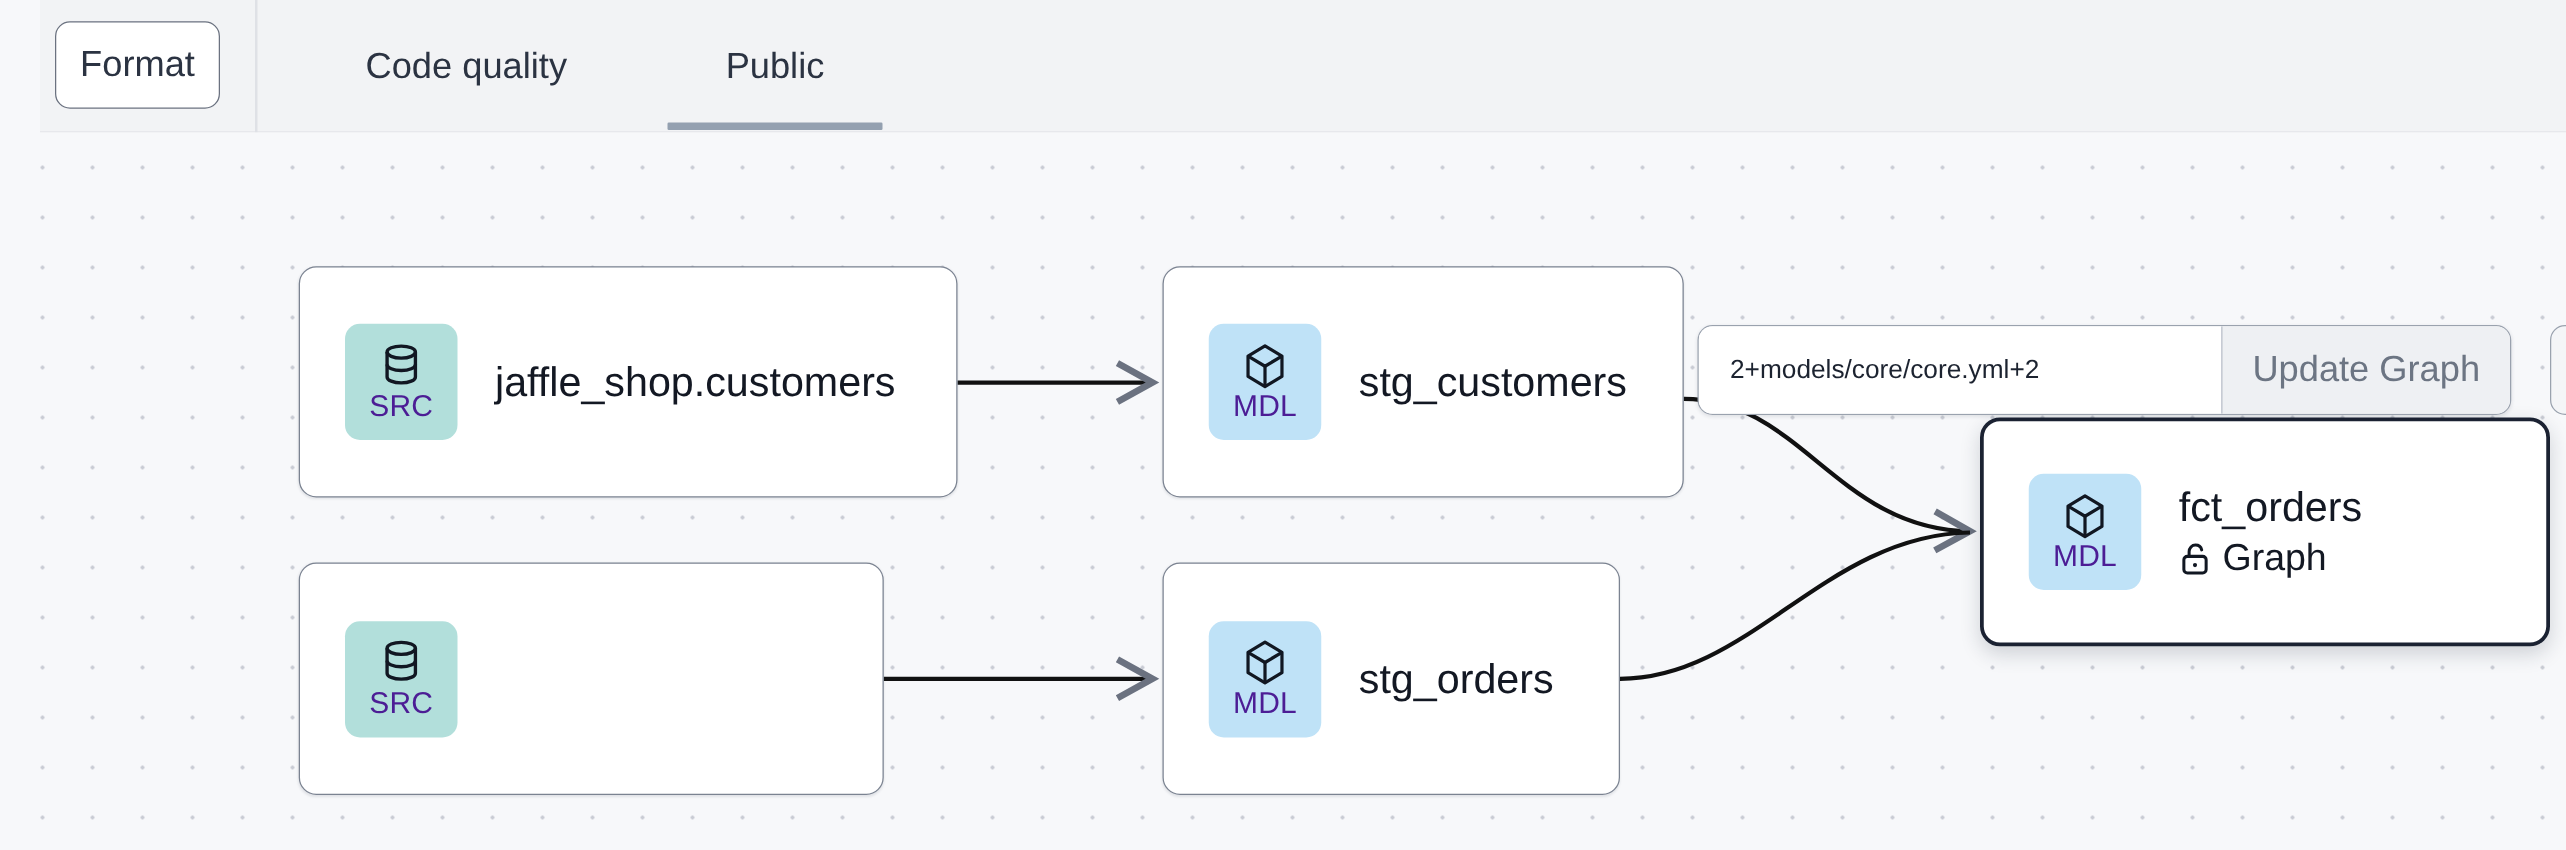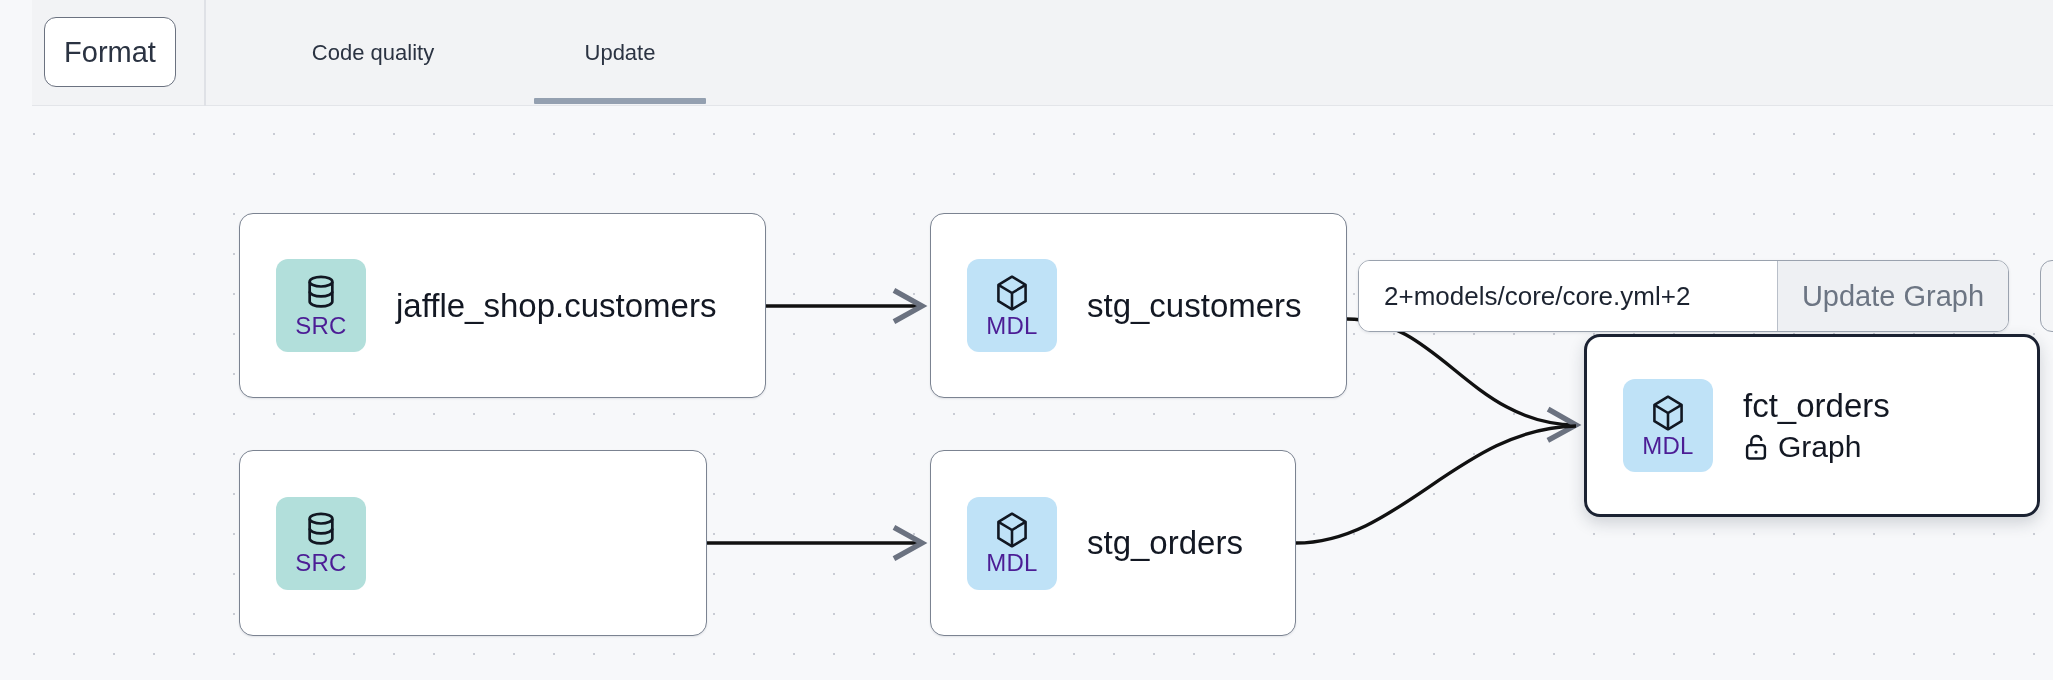--- a/index.html
+++ b/index.html
@@ -58,21 +58,21 @@
     height: 106px;
     display: flex;
     align-items: center;
   }
   .tab {
     position: relative;
     height: 106px;
     display: flex;
     align-items: center;
     justify-content: center;
-    font-size: 22px;
+    font-size: 29px;
     color: #2b3342;
     cursor: pointer;
     box-sizing: border-box;
   }
   .tab.t-code { width: 198px; margin-left: 70px; }
   .tab.t-lineage { width: 172px; margin-left: 62px; }
   .tab-underline {
     position: absolute;
     left: 0; bottom: 2px;
     width: 100%; height: 6px;
@@ -182,21 +182,21 @@
     box-sizing: border-box;
     box-shadow: 0 1px 3px rgba(30,38,54,0.10);
   }
   .selector-input {
     width: 418px;
     height: 100%;
     border: none;
     outline: none;
     background: #ffffff;
     font-family: "Liberation Sans", sans-serif;
-    font-size: 26px;
+    font-size: 21px;
     color: #1c2330;
     padding: 0 0 0 25px;
     box-sizing: border-box;
   }
   .update-btn {
     width: 231px;
     height: 100%;
     border-left: 1.6px solid #b9bfc9;
     background: #eef0f3;
     display: flex;
@@ -228,21 +228,21 @@
       <span>Format</span>
     </div>
 
     <div class="toolbar-divider"></div>
 
     <div class="tabs">
       <div class="tab t-code">
         <span>Code quality</span>
       </div>
       <div class="tab t-lineage">
-        <span>Update</span>
+        <span>Public</span>
         <span class="tab-underline"></span>
       </div>
     </div>
   </div>
 
   <div class="canvas">
 
     <svg class="edges" viewBox="0 0 2053 574" width="2053" height="574" xmlns="http://www.w3.org/2000/svg">
       <defs>
         <marker id="arrow" viewBox="0 0 12 12" refX="10" refY="6" markerWidth="11" markerHeight="11" orient="auto-start-reverse">

